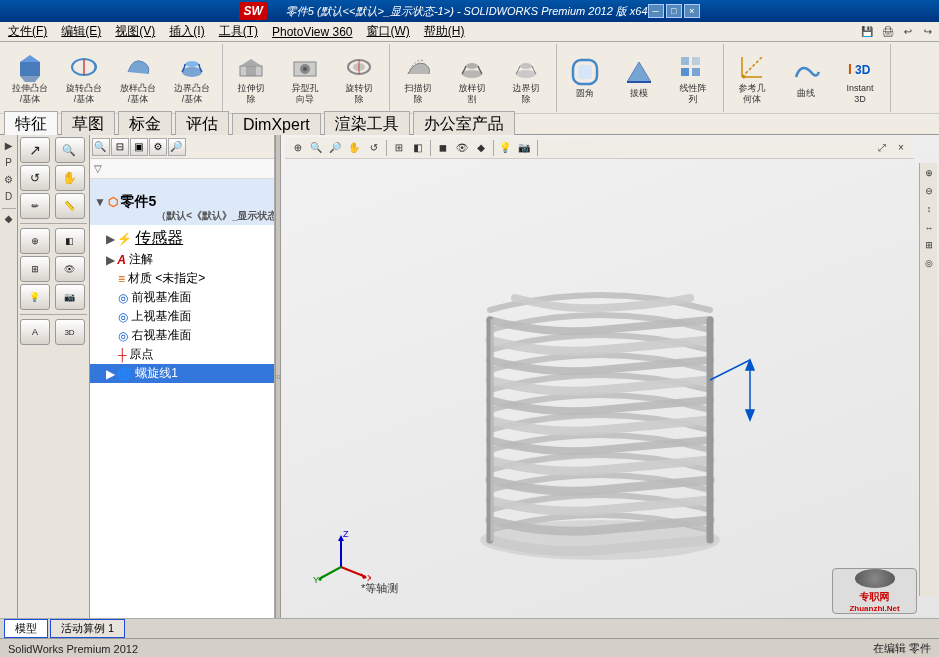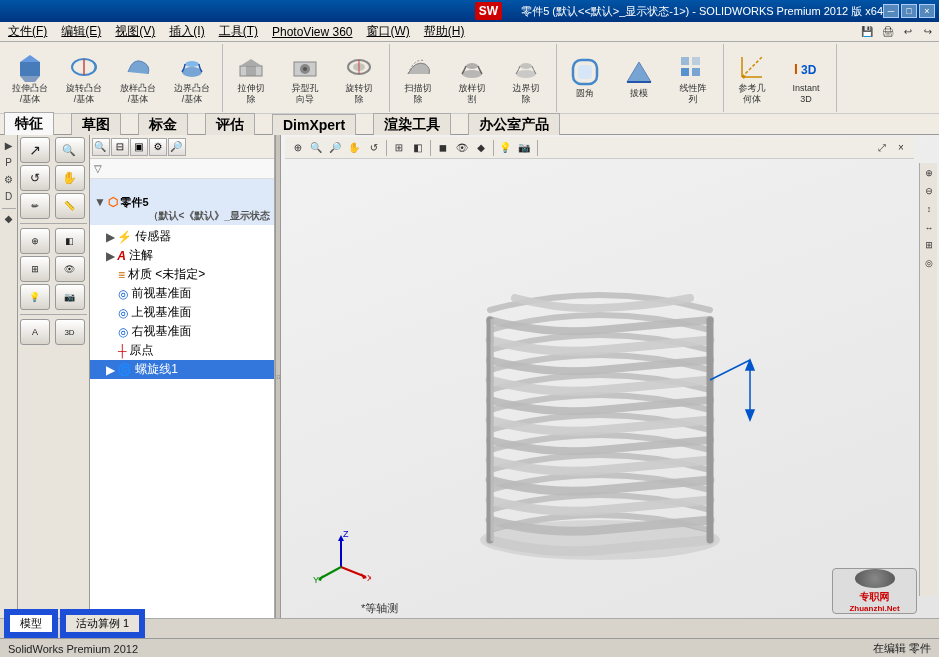--- a/index.html
+++ b/index.html
@@ -4,24 +4,25 @@
   <style>
     * { margin: 0; padding: 0; box-sizing: border-box; }
     body { width: 939px; height: 657px; overflow: hidden; font-family: 'SimSun', '宋体', sans-serif; font-size: 12px; background: #d4d0c8; }
 
     
     #title-bar {
       height: 22px;
       background: linear-gradient(to bottom, #0054a6, #003580);
       display: flex;
       align-items: center;
-      justify-content: flex-end;
+      justify-content: center;
       padding: 0 4px;
       color: white;
       font-size: 11px;
+      font-style: italic;
     }
     #title-bar-left { display: flex; align-items: center; gap: 4px; }
     #title-bar-right { display: flex; gap: 2px; }
     .title-btn {
       width: 16px; height: 14px;
       background: #5588bb;
       border: 1px solid #aaccff;
       color: white;
       font-size: 9px;
       display: flex; align-items: center; justify-content: center;
@@ -98,27 +99,26 @@
     
     #toolbar-row2 {
       height: 20px;
       display: flex;
       align-items: center;
       padding: 0 4px;
       gap: 0;
     }
     .tab-item {
       padding: 2px 10px;
-      font-size: 14px;
+      font-size: 16px;
       cursor: pointer;
       border: 1px solid #aaa;
       border-bottom: none;
       background: #e8e4dc;
-      margin-right: 17px;
-      font-weight: bold;
+      margin-right: 3px;
     }
     .tab-item.active {
       background: #f8f8f8;
       border-bottom: 1px solid #f8f8f8;
     }
 
     
     #main-area {
       display: flex;
       height: calc(657px - 22px - 20px - 72px - 20px - 20px);
@@ -283,21 +283,21 @@
       border-top: 1px solid #aaa;
       display: flex;
       align-items: center;
       padding: 0 4px;
       gap: 2px;
     }
     .bottom-tab {
       padding: 1px 10px;
       font-size: 11px;
       cursor: pointer;
-      border: 6px solid #1d4ed8;
+      border: 1px solid #1d4ed8;
       background: #e8e4dc;
     }
     .bottom-tab.active { background: white; }
 
     
     #watermark {
       position: absolute;
       bottom: 4px;
       right: 4px;
       width: 80px;
@@ -525,20 +525,28 @@
               <line x1="5" y1="25" x2="25" y2="25" stroke="#cc8800" stroke-width="1.5"></line>
               <line x1="5" y1="5" x2="5" y2="25" stroke="#cc8800" stroke-width="1.5"></line>
               <polygon points="5,25 9,23 7,27" fill="#cc8800"></polygon>
             </svg>
         </div>
         <div class="toolbar-label">参考几<br>何体</div>
       </div>
       <div class="toolbar-btn">
         <div class="toolbar-icon">
           <svg width="30" height="30" viewBox="0 0 30 30">
+              <path d="M5,20 Q10,5 20,15 Q25,22 28,15" fill="none" stroke="#4488cc" stroke-width="2.5"></path>
+            </svg>
+        </div>
+        <div class="toolbar-label">曲线</div>
+      </div>
+      <div class="toolbar-btn">
+        <div class="toolbar-icon">
+          <svg width="30" height="30" viewBox="0 0 30 30">
               <text x="3" y="22" font-size="14" fill="#cc5500" font-weight="bold">I</text>
               <text x="10" y="22" font-size="12" fill="#0055cc" font-weight="bold">3D</text>
             </svg>
         </div>
         <div class="toolbar-label">Instant<br>3D</div>
       </div>
     </div>
 
     <div style="flex:1"></div>
 
@@ -602,30 +610,30 @@
       <div class="tree-tool-btn">🔎</div>
     </div>
 
     <div style="height:20px; background:#f8f8f8; border-bottom:1px solid #ddd; display:flex; align-items:center; padding:0 4px; font-size:10px; color:#555;">
       <span>▽</span>
     </div>
 
     <div class="tree-item" style="font-weight:bold; background:#dde8f8; padding:2px 4px;">
       <span style="color:#555;margin-right:2px;">▼</span>
       <span style="color:#ff6600;margin-right:2px;">⬡</span>
-      <span style="font-size:11px;">零件5</span>
+      <span style="font-size:14px;">零件5</span>
       <span style="font-size:10px;color:#555;margin-top:28px;">（默认&lt;《默认》_显示状态</span>
     </div>
 
     <div id="feature-tree-content" style="flex:1;overflow-y:auto;overflow-x:hidden;">
 
       <div class="tree-item" style="padding-left:16px;">
         <span style="margin-right:2px;color:#555;">▶</span>
         <span style="color:#0088cc;margin-right:3px;">⚡</span>
-        <span style="font-size:12px;">传感器</span>
+        <span style="font-size:16px;text-decoration:underline;">传感器</span>
       </div>
 
       <div class="tree-item" style="padding-left:16px;">
         <span style="margin-right:2px;color:#555;">▶</span>
         <span style="color:#cc0000;margin-right:3px;font-weight:bold;font-style:italic;">A</span>
         <span style="font-size:12px;">注解</span>
       </div>
 
       <div class="tree-item" style="padding-left:28px;">
         <span style="margin-right:3px;color:#cc6600;">≡</span>
@@ -753,21 +761,21 @@
         <line x1="30" y1="40" x2="55" y2="50" stroke="#cc0000" stroke-width="2"></line>
         <polygon points="56,51 50,46 52,52" fill="#cc0000"></polygon>
         <text x="56" y="54" font-size="9" fill="#cc0000">X</text>
 
         <line x1="30" y1="40" x2="8" y2="52" stroke="#008800" stroke-width="2"></line>
         <polygon points="7,53 12,48 10,54" fill="#008800"></polygon>
         <text x="2" y="56" font-size="9" fill="#008800">Y</text>
       </svg>
     </div>
 
-    <div id="view-label" style="position:absolute;bottom:2px;left:80px;font-size:11px;color:#333;z-index:10;">
+    <div id="view-label" style="position:absolute;bottom:22px;left:80px;font-size:11px;color:#333;z-index:10;">
       <span>*等轴测</span>
     </div>
 
     <div style="position:absolute;right:2px;top:28px;width:18px;display:flex;flex-direction:column;gap:2px;background:#e8e4dc;border-left:1px solid #aaa;padding:2px 1px;height:calc(100% - 50px);">
       <div class="vp-btn" style="width:16px;height:16px;font-size:9px;">⊕</div>
       <div class="vp-btn" style="width:16px;height:16px;font-size:9px;">⊖</div>
       <div class="vp-btn" style="width:16px;height:16px;font-size:9px;">↕</div>
       <div class="vp-btn" style="width:16px;height:16px;font-size:9px;">↔</div>
       <div class="vp-btn" style="width:16px;height:16px;font-size:9px;">⊞</div>
       <div class="vp-btn" style="width:16px;height:16px;font-size:9px;">◎</div>

